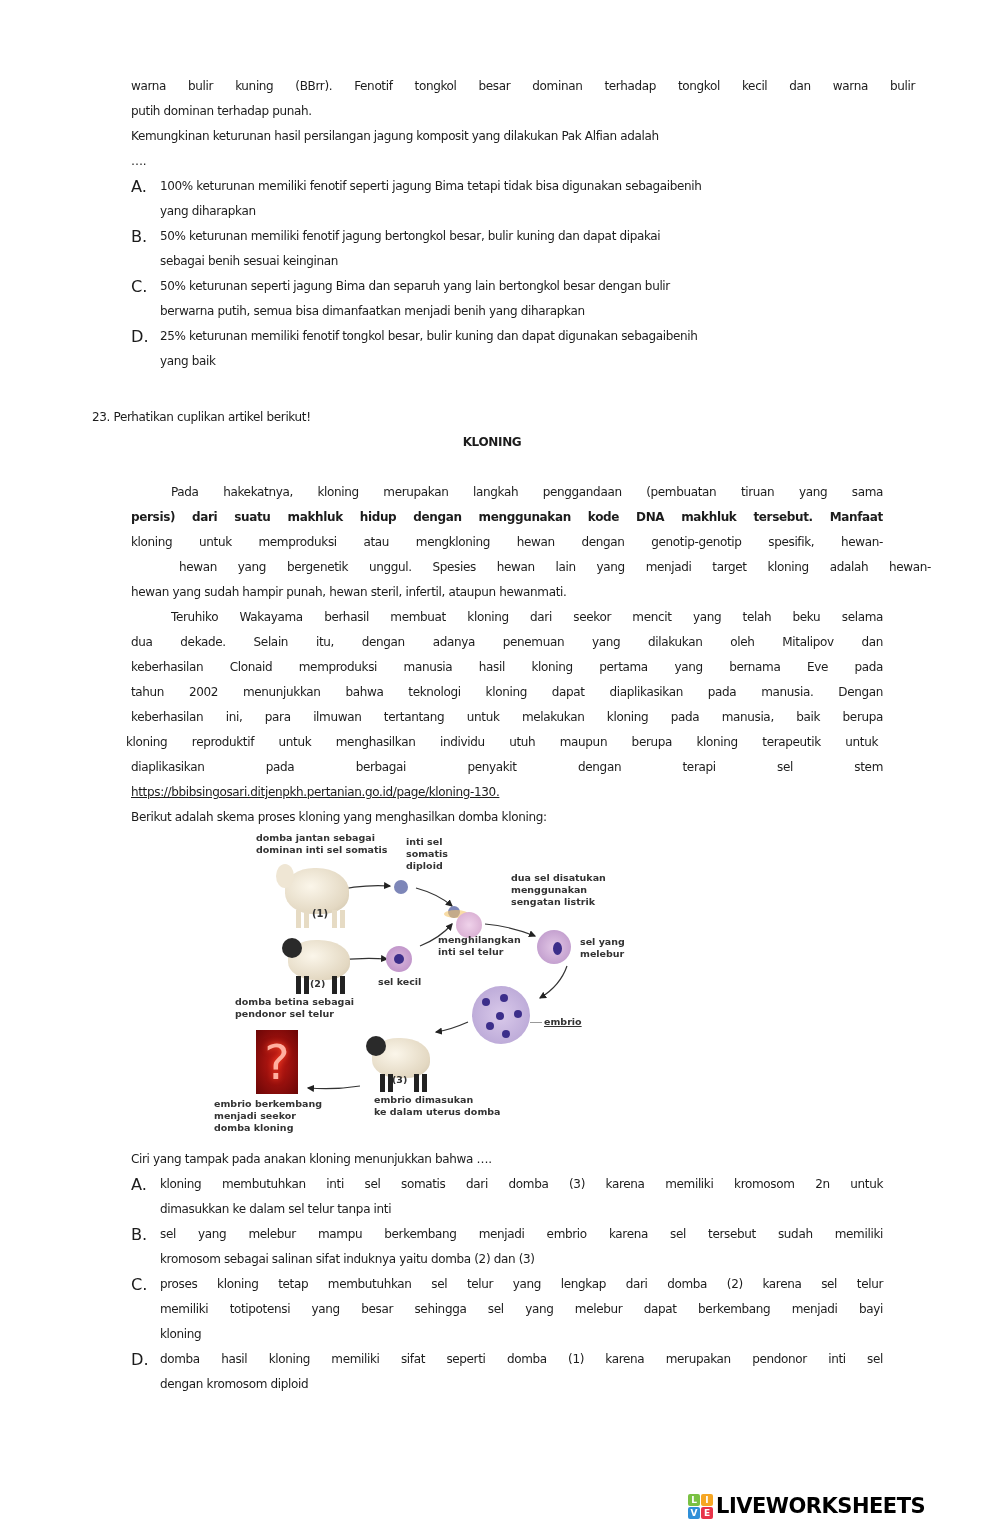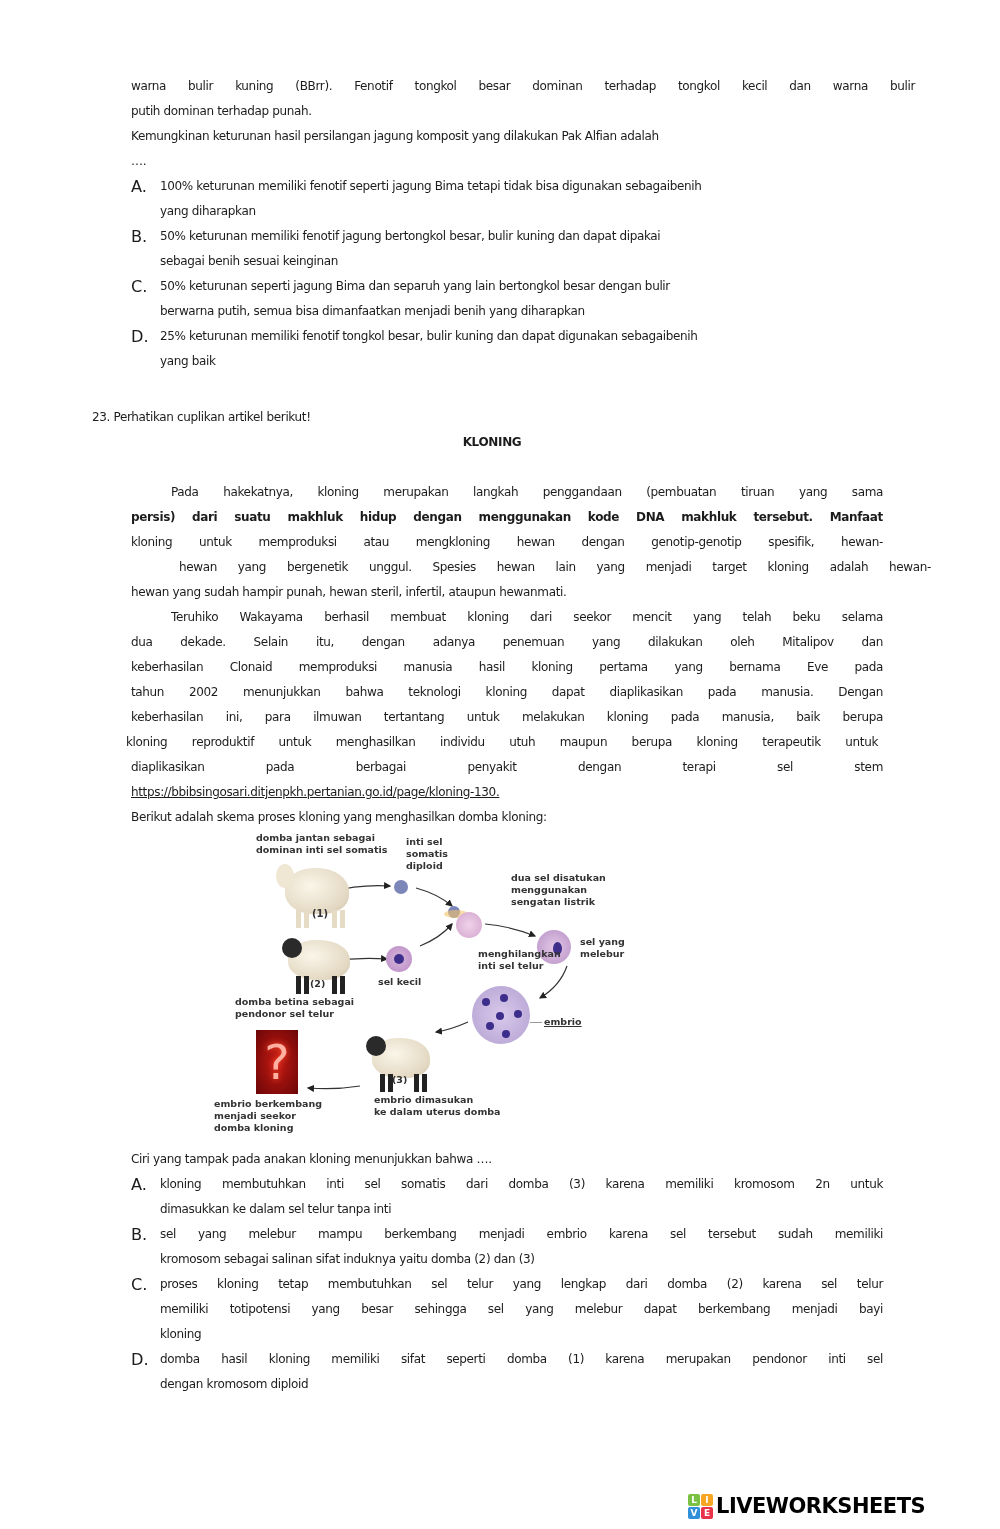--- a/index.html
+++ b/index.html
@@ -166,21 +166,21 @@
   </div>
   <div class="dlabel" style="left:266px;top:46px;margin-left:45px;">
     <div>dua sel disatukan</div>
     <div>menggunakan</div>
     <div>sengatan listrik</div>
   </div>
   <div class="dlabel" style="left:380px;top:110px;">
     <div>sel yang</div>
     <div>melebur</div>
   </div>
-  <div class="dlabel" style="left:238px;top:122px;margin-left:40px;">
+  <div class="dlabel" style="left:238px;top:108px;">
     <div>menghilangkan</div>
     <div>inti sel telur</div>
   </div>
   <div class="dlabel" style="left:178px;top:150px;">sel kecil</div>
   <div class="dlabel" style="left:35px;top:170px;">
     <div>domba betina  sebagai</div>
     <div>pendonor sel telur</div>
   </div>
   <div class="dlabel" style="left:344px;top:190px;text-decoration:underline;">embrio</div>
   <div class="dlabel" style="left:174px;top:268px;">

